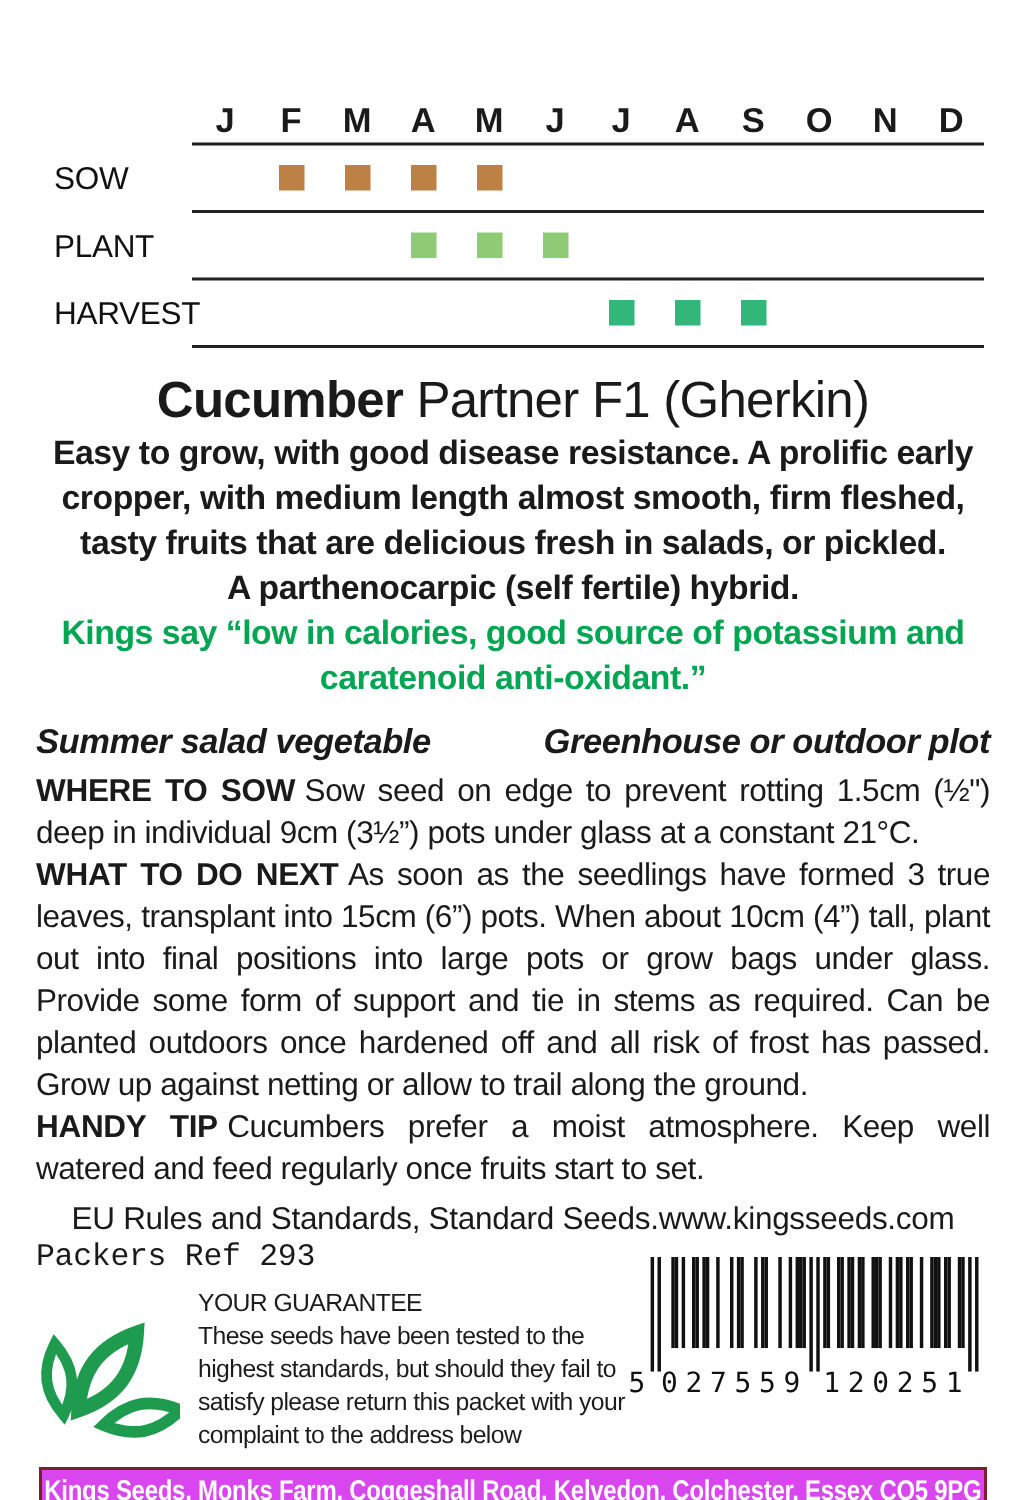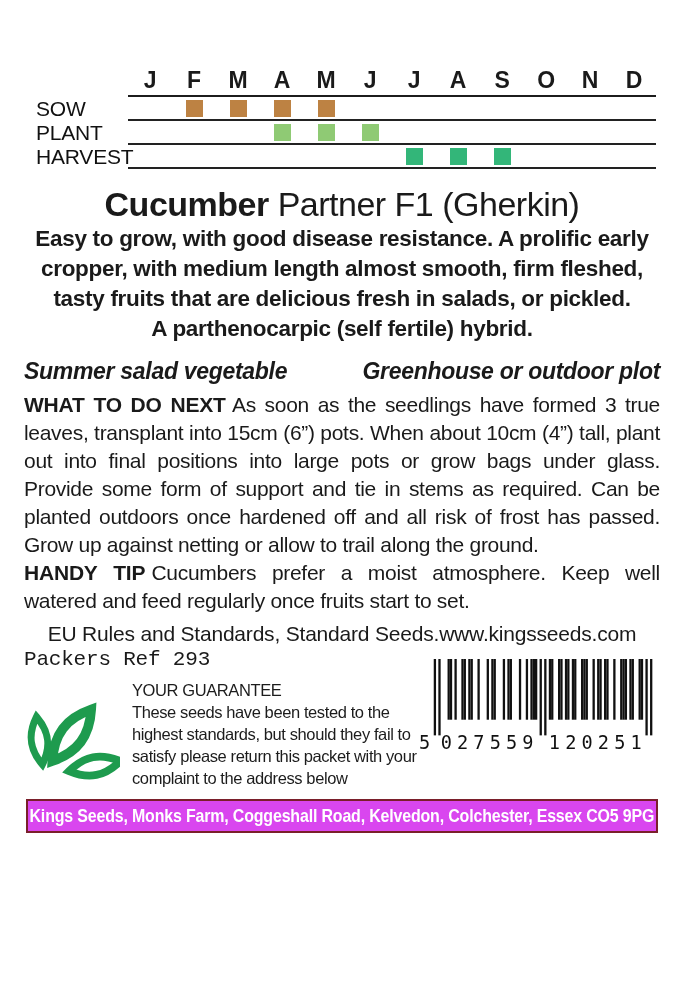--- a/index.html
+++ b/index.html
@@ -10,21 +10,21 @@
   }
   .sheet{position:relative;width:684px;height:1000px;box-sizing:border-box;padding-top:58px;background:#fff;}
 
   
   .calendar{margin:0 28px 0 36px;}
   .cal-head{display:flex;}
   .cal-head .cal-label{width:92px;flex:none;}
   .cal-months{flex:1;display:grid;grid-template-columns:repeat(12,1fr);
     border-bottom:2px solid #1c1c1c;height:34px;align-items:end;padding-bottom:3px;}
   .cal-m{font-weight:bold;font-size:23px;text-align:center;line-height:1;}
-  .cal-row{display:flex;height:24px;}
+  .cal-row{display:flex;height:45px;}
   .cal-label{width:92px;flex:none;font-size:21px;display:flex;align-items:center;color:#111;}
   .cal-track{flex:1;display:grid;grid-template-columns:repeat(12,1fr);
     border-bottom:2px solid #222;align-items:center;}
   .cal-cell{display:flex;justify-content:center;align-items:center;height:100%;}
   .cal-sq{width:17px;height:17px;display:block;}
 
   
   .title{margin:16px 20px 0;text-align:center;font-size:34px;font-weight:normal;letter-spacing:-0.5px;}
   .title .variety{font-weight:bold;}
   .desc{margin:0 22px 0;text-align:center;font-weight:bold;font-size:22.5px;line-height:30px;letter-spacing:-0.3px;}
@@ -151,27 +151,29 @@
             <div class="cal-cell"></div>
           </div>
         </div>
       </div>
   </div>
 
   <h1 class="title"><span class="variety">Cucumber</span><span> Partner F1 (Gherkin)</span></h1>
 
   <p class="desc">Easy to grow, with good disease resistance. A prolific early cropper, with medium length almost smooth, firm fleshed, tasty fruits that are delicious fresh in salads, or pickled.</p>
   <p class="desc">A parthenocarpic (self fertile) hybrid.</p>
+  <p class="desc quote">Kings say “low in calories, good source of potassium and caratenoid anti-oxidant.”</p>
 
   <div class="headings">
     <span>Summer salad vegetable</span>
     <span>Greenhouse or outdoor plot</span>
   </div>
 
   <div class="body-copy">
+    <p><b>WHERE TO SOW</b><span>Sow seed on edge to prevent rotting 1.5cm (½") deep in individual 9cm (3½”) pots under glass at a constant 21°C.</span></p>
     <p><b>WHAT TO DO NEXT</b><span>As soon as the seedlings have formed 3 true leaves, transplant into 15cm (6”) pots. When about 10cm (4”) tall, plant out into final positions into large pots or grow bags under glass. Provide some form of support and tie in stems as required. Can be planted outdoors once hardened off and all risk of frost has passed. Grow up against netting or allow to trail along the ground.</span></p>
     <p><b>HANDY TIP</b><span>Cucumbers prefer a moist atmosphere. Keep well watered and feed regularly once fruits start to set.</span></p>
   </div>
 
   <div class="eu-row">
     <span>EU Rules and Standards, Standard Seeds.</span>
     <span>www.kingsseeds.com</span>
   </div>
   <div class="packers">Packers Ref 293</div>
 

